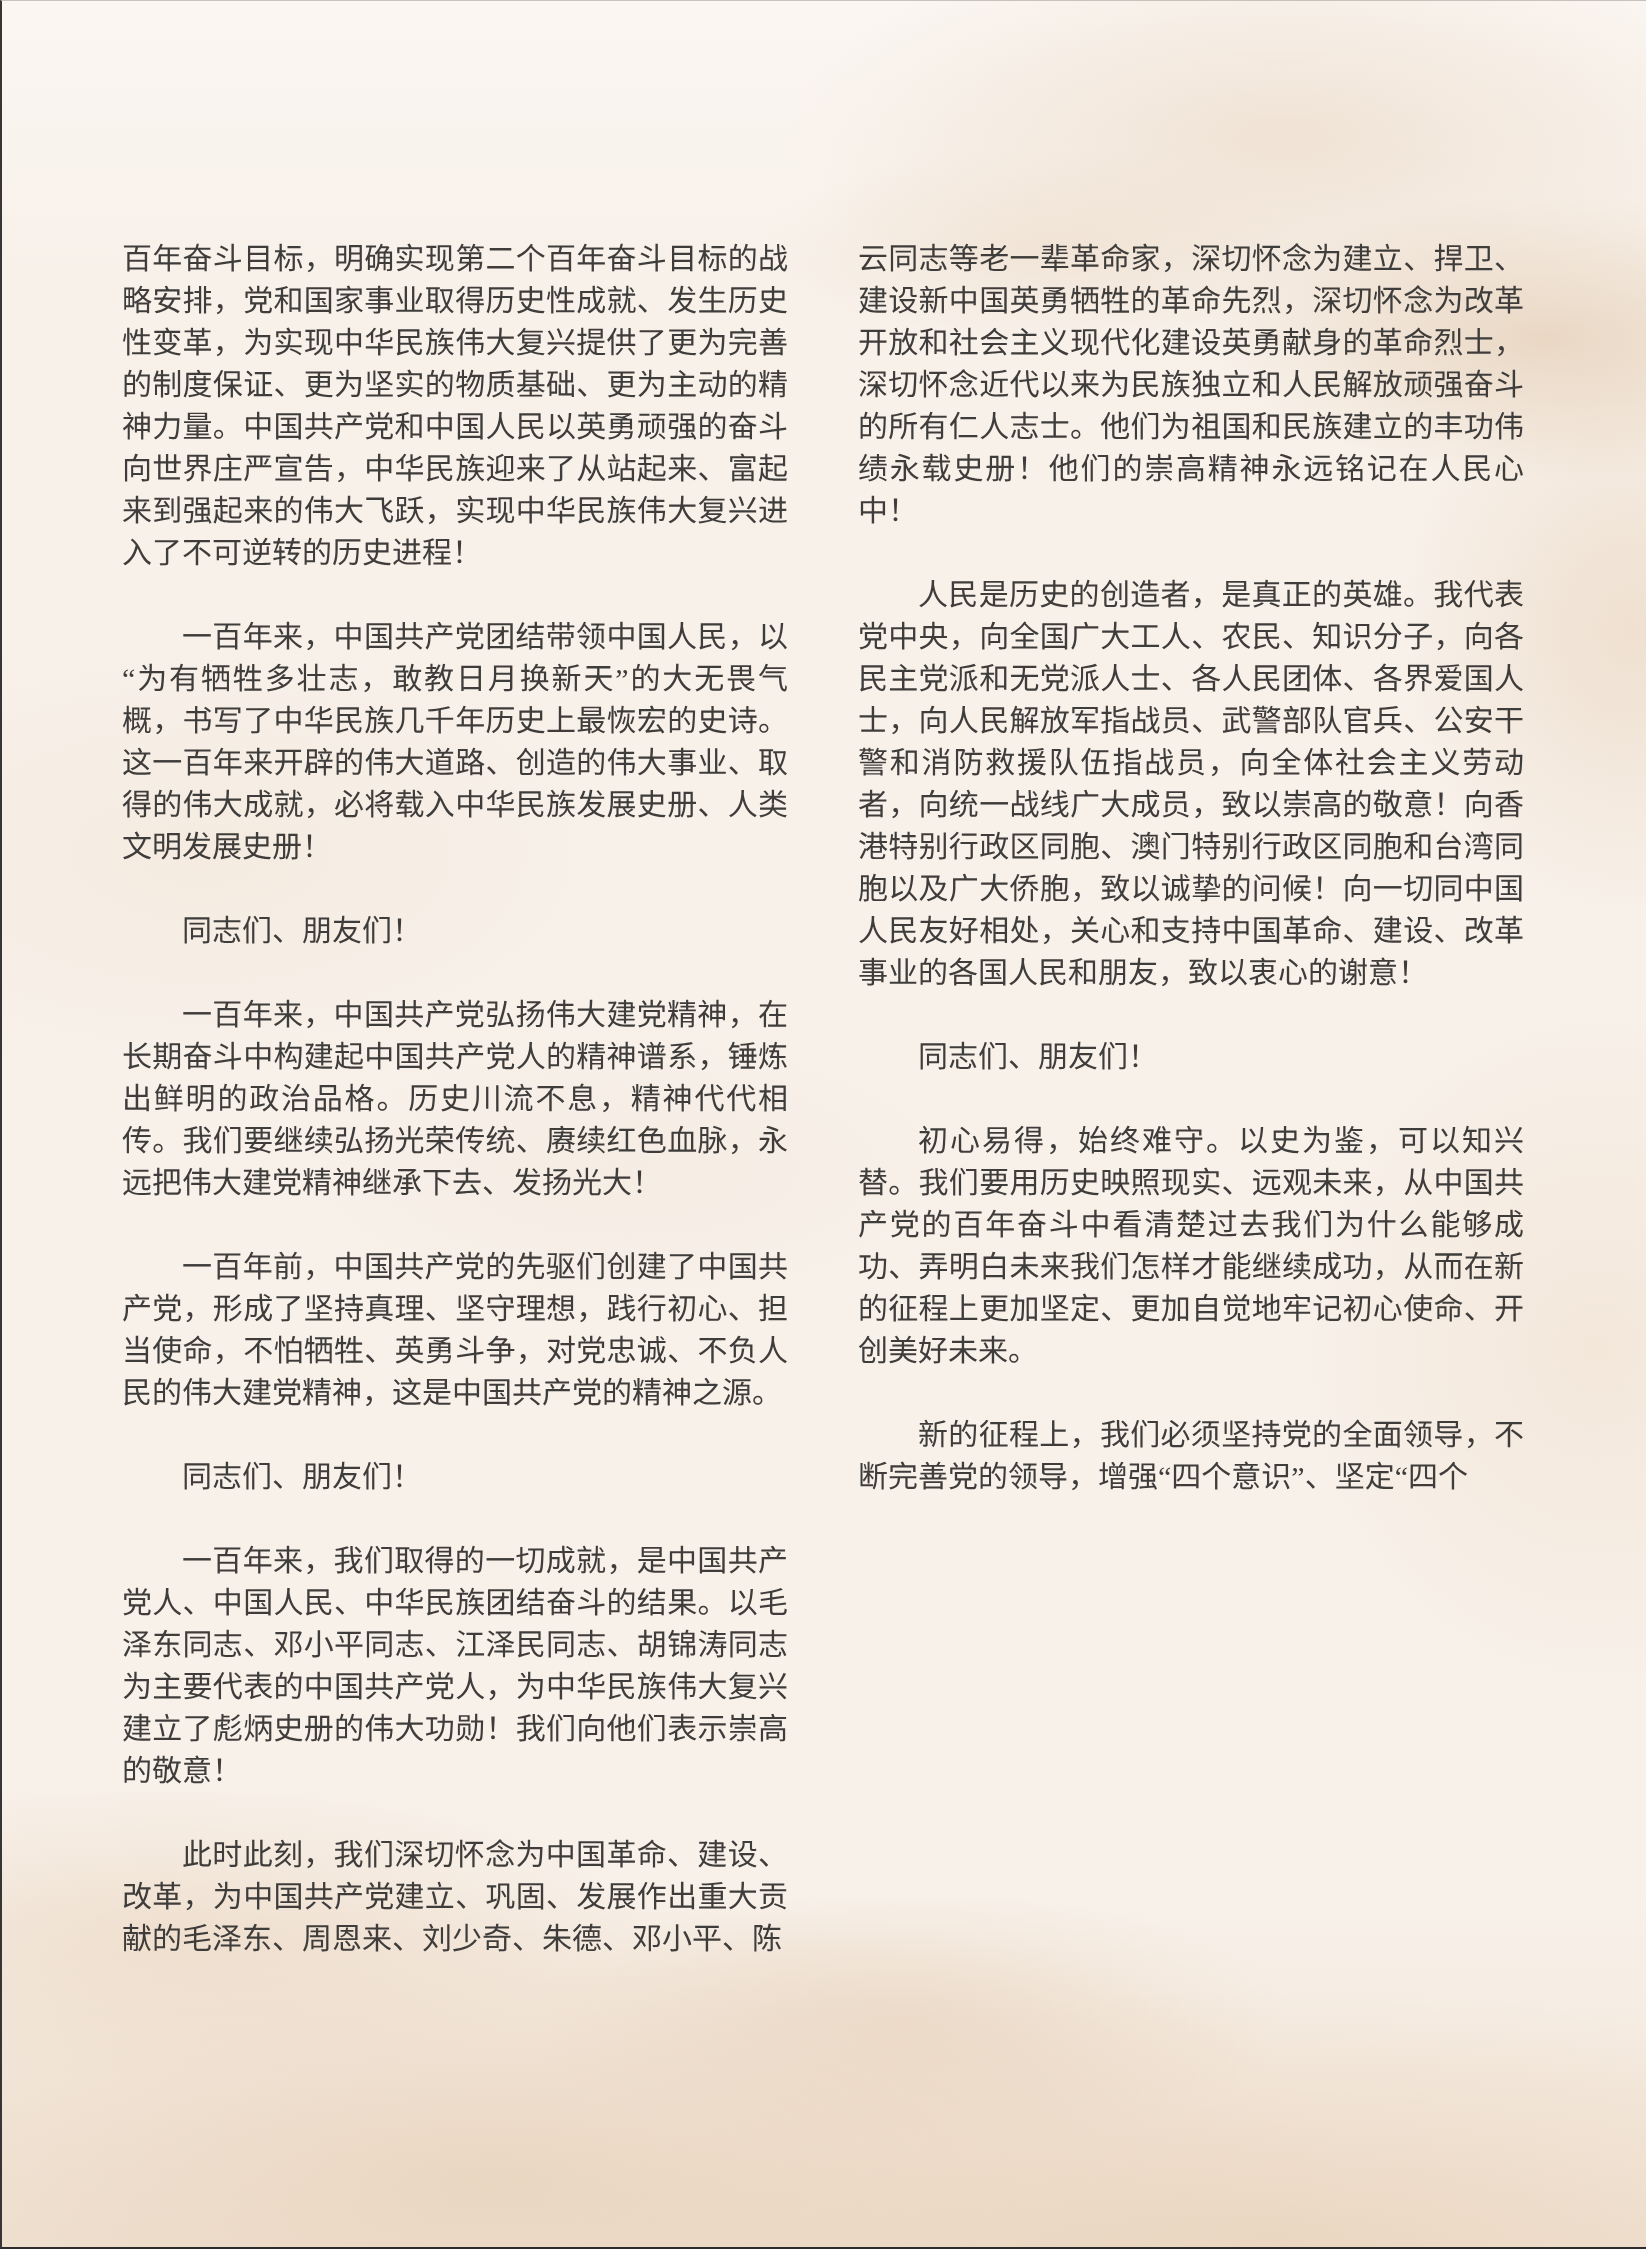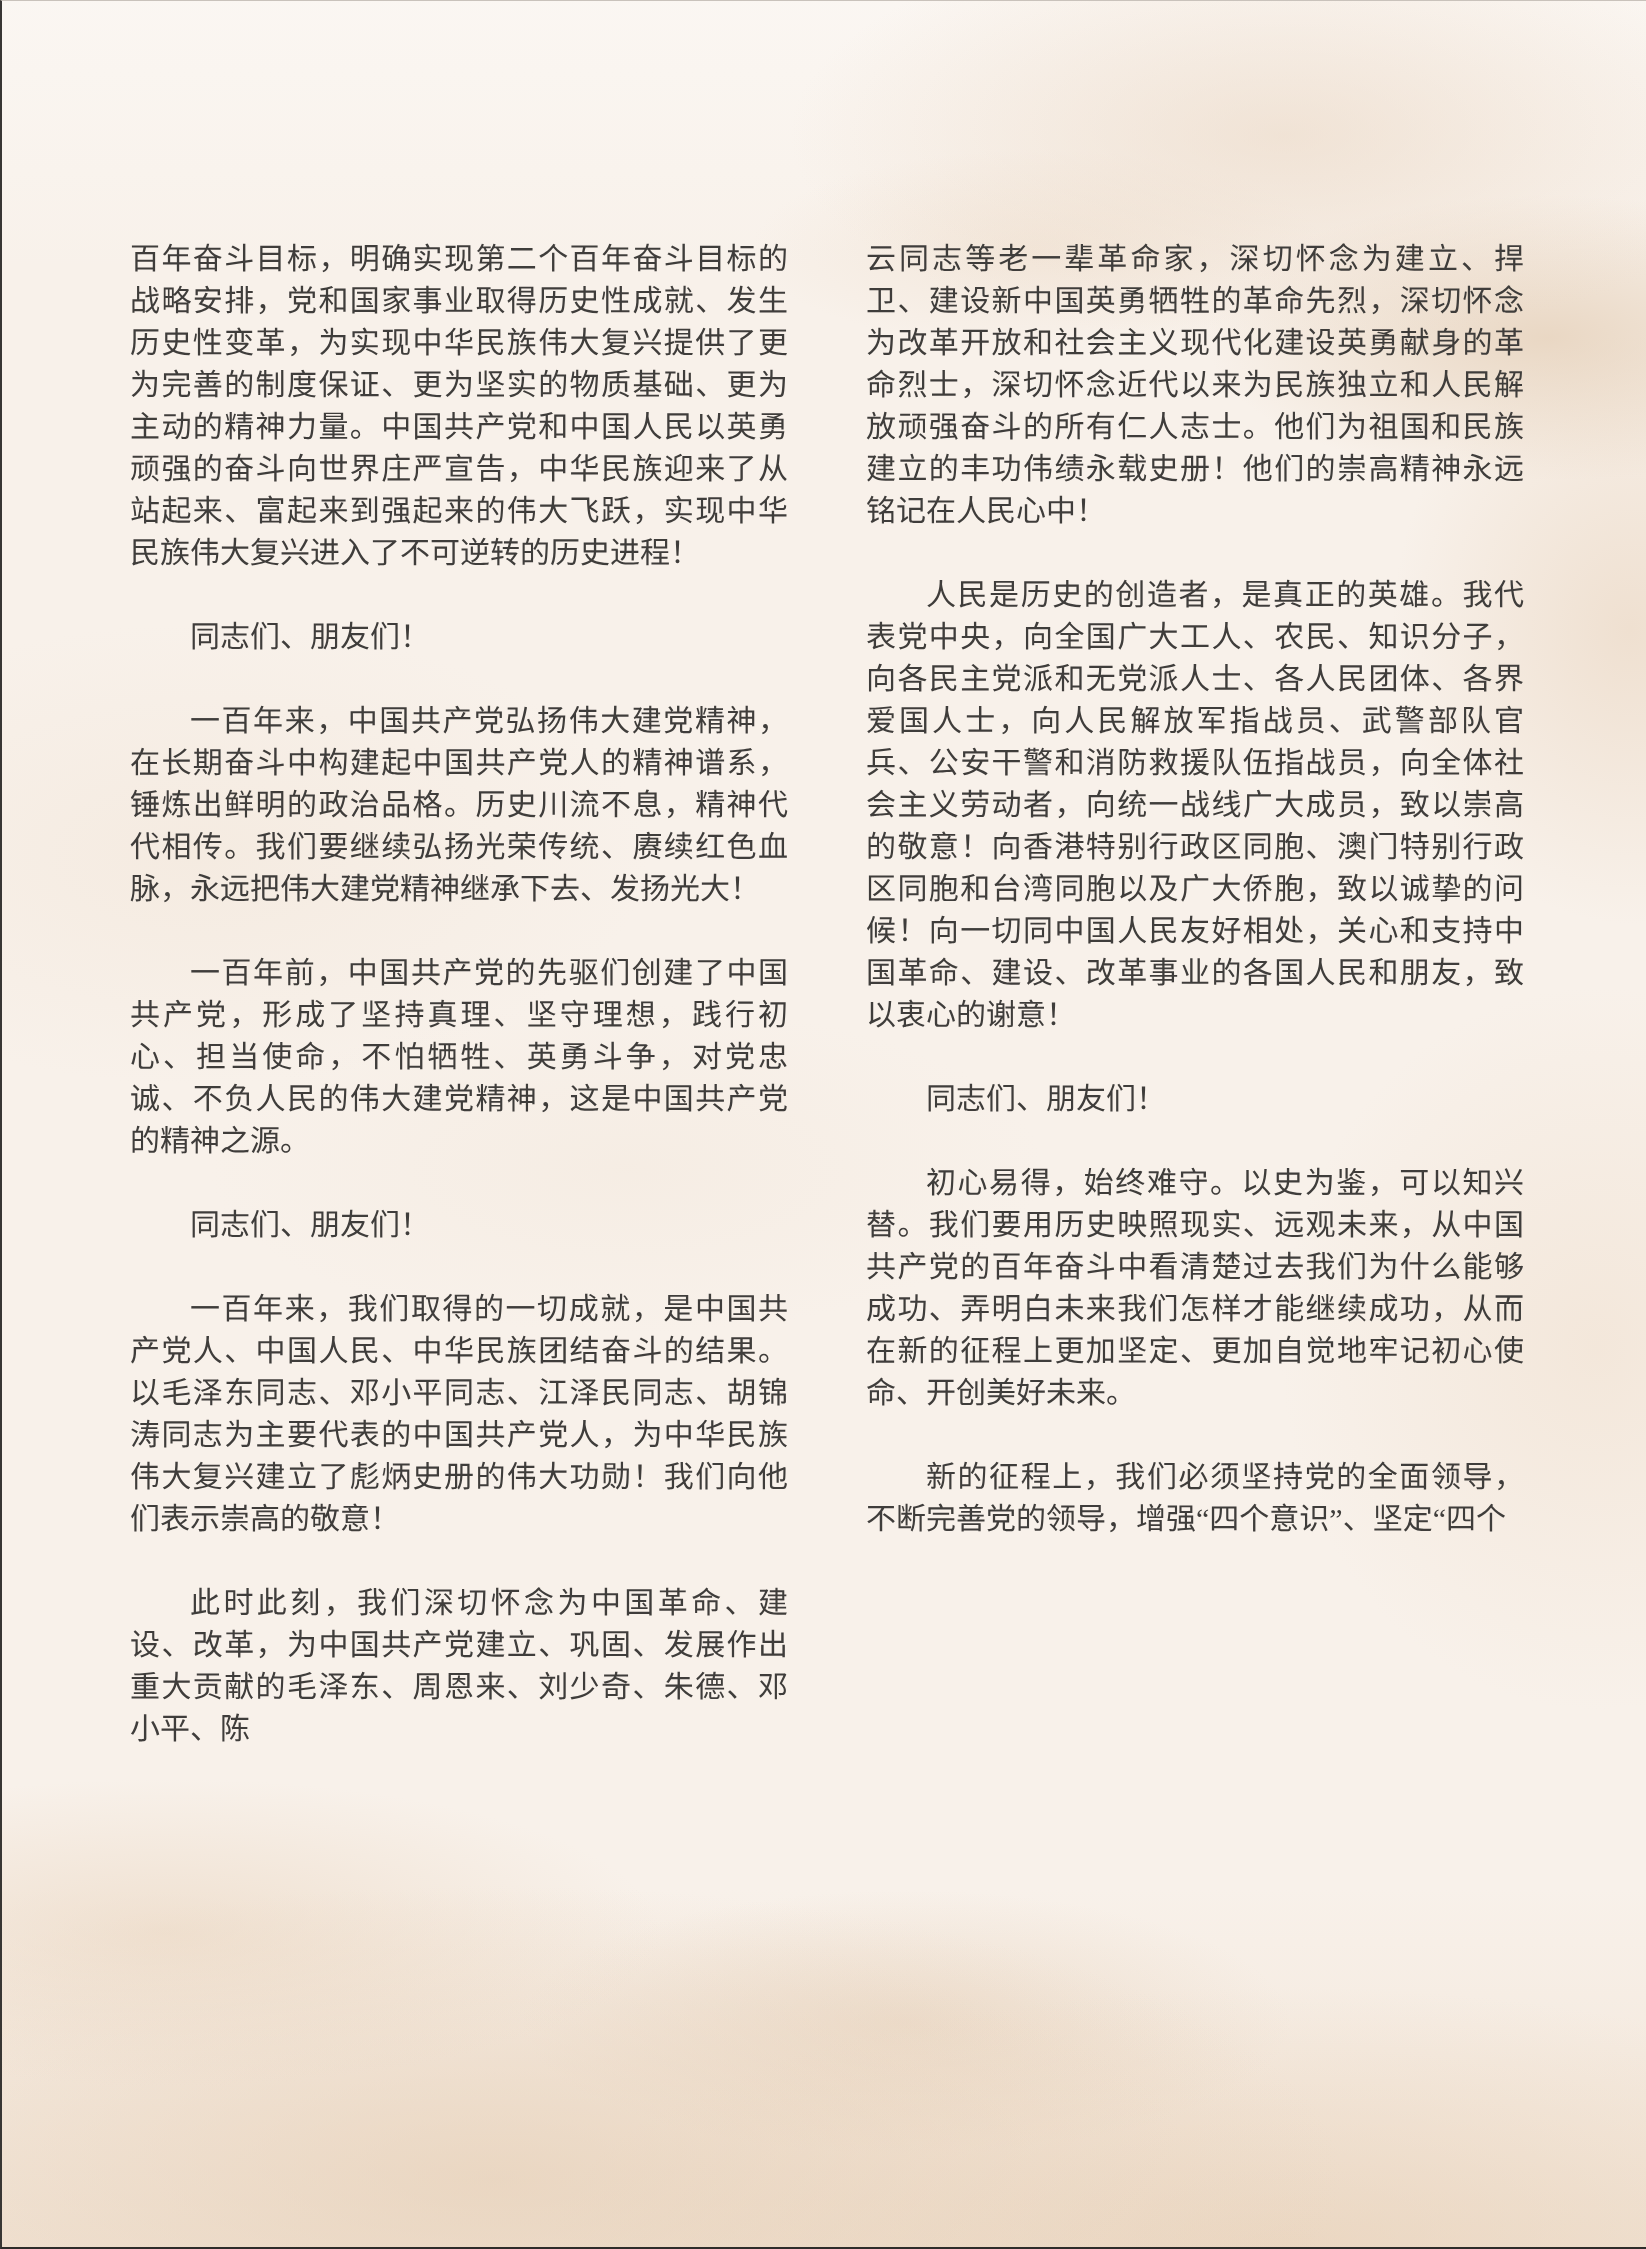--- a/index.html
+++ b/index.html
@@ -45,33 +45,34 @@
     color: #3f3d3b;
     font-size: 30px;
     line-height: 42px;
     text-align: justify;
     text-justify: inter-ideograph;
     letter-spacing: 0;
   }
   .column.left  { left: 116px; }
   .column.right { left: 852px; }
   .column p {
-    margin: 0 0 42px 12px;
+    margin: 0 0 42px 4px;
     text-indent: 2em;
   }
   .column p.flush { text-indent: 0; }
   .column p:last-child { margin-bottom: 0; }
 </style>
 </head>
 <body>
 
 <div class="page">
 
   <div class="column left">
     <p class="flush">百年奋斗目标，明确实现第二个百年奋斗目标的战略安排，党和国家事业取得历史性成就、发生历史性变革，为实现中华民族伟大复兴提供了更为完善的制度保证、更为坚实的物质基础、更为主动的精神力量。中国共产党和中国人民以英勇顽强的奋斗向世界庄严宣告，中华民族迎来了从站起来、富起来到强起来的伟大飞跃，实现中华民族伟大复兴进入了不可逆转的历史进程！</p>
+    <p>一百年来，中国共产党团结带领中国人民，以“为有牺牲多壮志，敢教日月换新天”的大无畏气概，书写了中华民族几千年历史上最恢宏的史诗。这一百年来开辟的伟大道路、创造的伟大事业、取得的伟大成就，必将载入中华民族发展史册、人类文明发展史册！</p>
     <p>同志们、朋友们！</p>
     <p>一百年来，中国共产党弘扬伟大建党精神，在长期奋斗中构建起中国共产党人的精神谱系，锤炼出鲜明的政治品格。历史川流不息，精神代代相传。我们要继续弘扬光荣传统、赓续红色血脉，永远把伟大建党精神继承下去、发扬光大！</p>
     <p>一百年前，中国共产党的先驱们创建了中国共产党，形成了坚持真理、坚守理想，践行初心、担当使命，不怕牺牲、英勇斗争，对党忠诚、不负人民的伟大建党精神，这是中国共产党的精神之源。</p>
     <p>同志们、朋友们！</p>
     <p>一百年来，我们取得的一切成就，是中国共产党人、中国人民、中华民族团结奋斗的结果。以毛泽东同志、邓小平同志、江泽民同志、胡锦涛同志为主要代表的中国共产党人，为中华民族伟大复兴建立了彪炳史册的伟大功勋！我们向他们表示崇高的敬意！</p>
     <p>此时此刻，我们深切怀念为中国革命、建设、改革，为中国共产党建立、巩固、发展作出重大贡献的毛泽东、周恩来、刘少奇、朱德、邓小平、陈</p>
   </div>
 
   <div class="column right">
     <p class="flush">云同志等老一辈革命家，深切怀念为建立、捍卫、建设新中国英勇牺牲的革命先烈，深切怀念为改革开放和社会主义现代化建设英勇献身的革命烈士，深切怀念近代以来为民族独立和人民解放顽强奋斗的所有仁人志士。他们为祖国和民族建立的丰功伟绩永载史册！他们的崇高精神永远铭记在人民心中！</p>

